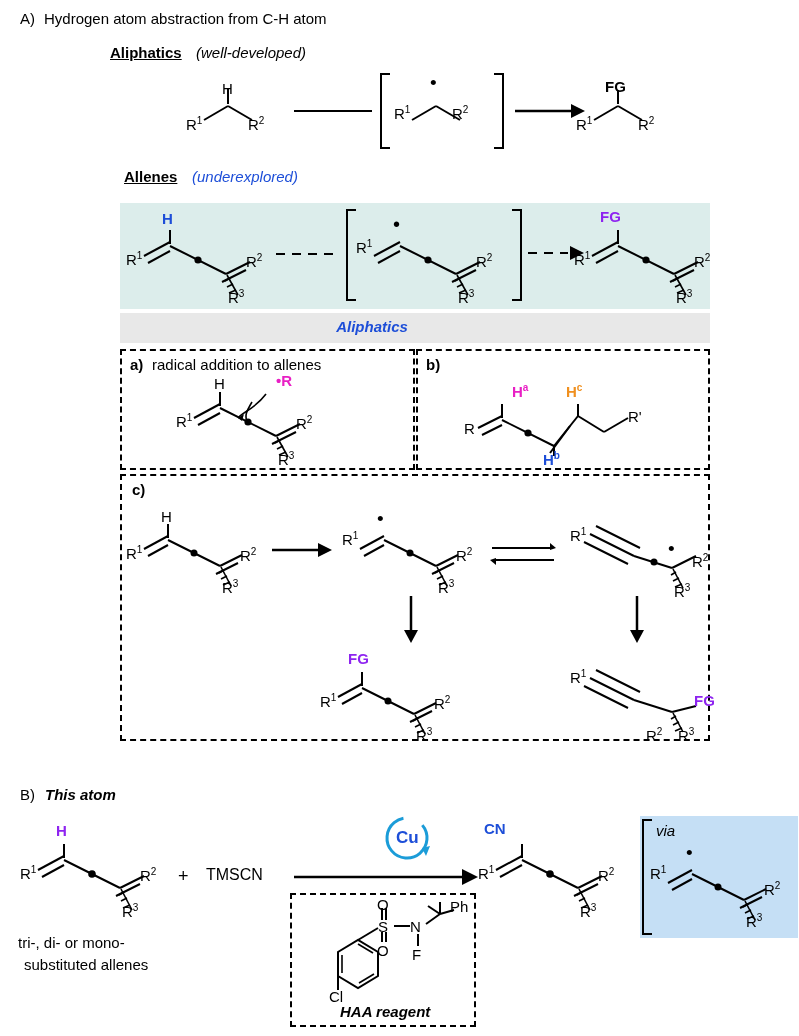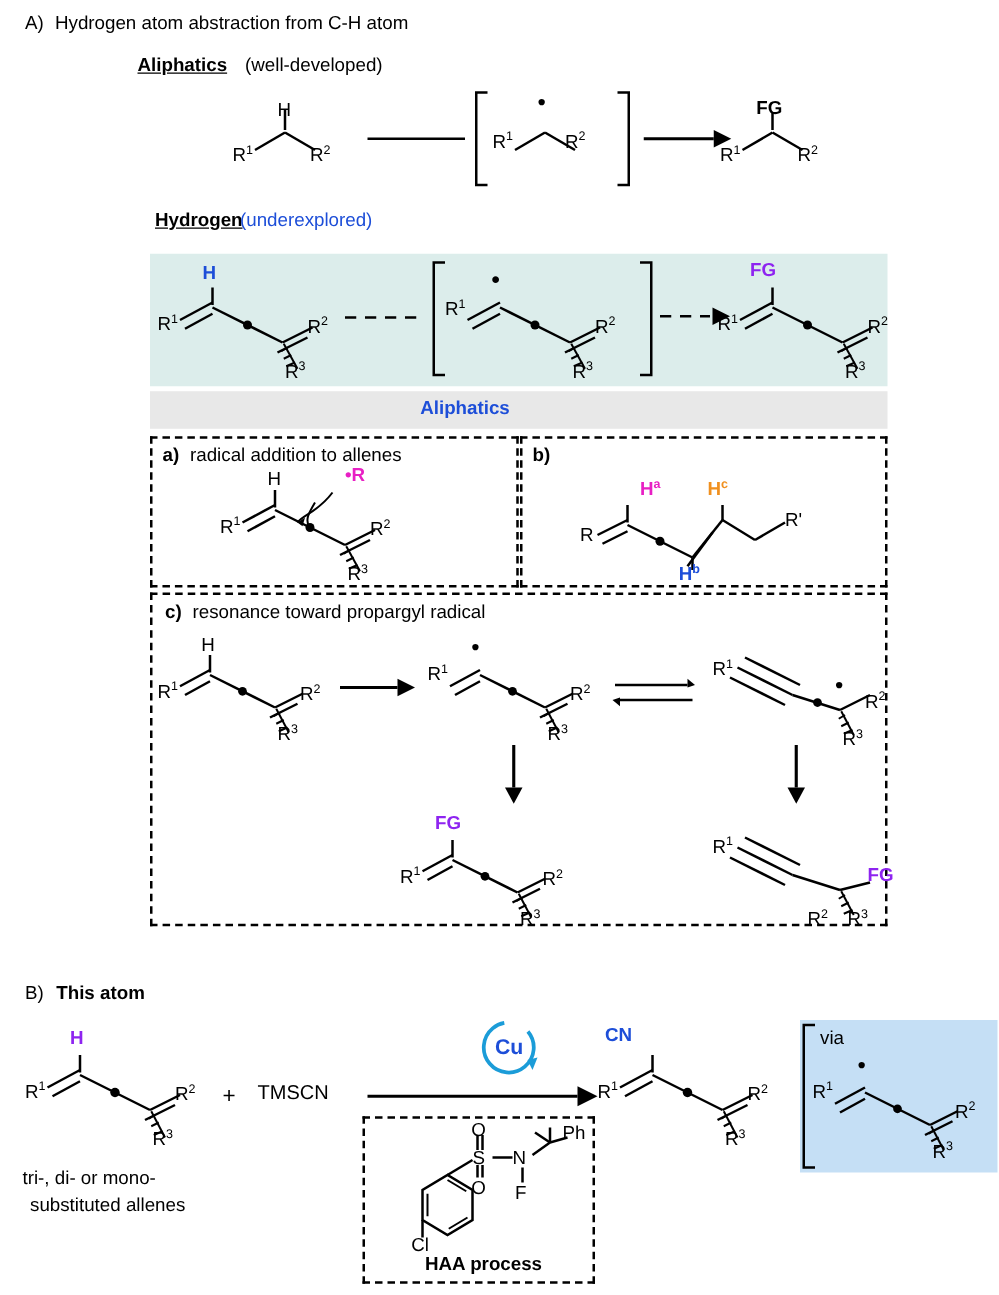--- a/index.html
+++ b/index.html
@@ -12,21 +12,21 @@
     position: relative;
     width: 799px;
     height: 1036px;
     background: #ffffff;
     overflow: hidden;
   }
   .abs { position: absolute; }
   .txt { font-size: 15px; color: #000; white-space: nowrap; }
   .sup { font-size: 10px; vertical-align: super; }
   .bold { font-weight: bold; text-align: right; }
-  .ital { }
+  .ital { font-style: italic; }
   .underline { text-decoration: underline; }
   .blue { color: #1d4ed8; }
   .purple { color: #8e24f0; }
   .magenta { color: #e81fc4; }
   .orange { color: #f0901f; }
   .cyan-band { background: #dcedeb; }
   .gray-band { background: #e8e8e8; }
   .lightblue-band { background: #c5dff5; }
   .dashbox { border: 2.5px dashed #000; background: transparent; }
   .solidline { background: #000; }
@@ -94,21 +94,21 @@
     <line x1="38" y1="24" x2="14" y2="38" stroke="#000" stroke-width="2"></line>
     <line x1="38" y1="24" x2="62" y2="38" stroke="#000" stroke-width="2"></line>
   </svg>
   <div class="abs txt" style="left:576px; top:115px;">
     <span>R</span><span class="sup">1</span>
   </div>
   <div class="abs txt" style="left:638px; top:115px;">
     <span>R</span><span class="sup">2</span>
   </div>
 
-  <div class="abs txt bold underline" style="left:124px; top:168px;">Hydrogen</div>
+  <div class="abs txt bold underline" style="left:124px; top:168px;">Allenes</div>
   <div class="abs txt ital blue" style="left:192px; top:168px;">(underexplored)</div>
 
   <svg class="abs" style="left:130px; top:222px;" width="130" height="80">
 
     <line x1="40" y1="20" x2="14" y2="34" stroke="#000" stroke-width="2"></line>
     <line x1="40" y1="29" x2="18" y2="41" stroke="#000" stroke-width="2"></line>
 
     <line x1="40" y1="24" x2="96" y2="52" stroke="#000" stroke-width="2"></line>
 
     <circle cx="68" cy="38" r="3.6" fill="#000"></circle>
@@ -265,21 +265,20 @@
   <div class="abs txt bold orange" style="left:566px; top:382px;">
     <span>H</span><span class="sup">c</span>
   </div>
   <div class="abs txt" style="left:464px; top:420px;">R</div>
   <div class="abs txt" style="left:628px; top:408px;">
     <span>R'</span>
   </div>
 
   <div class="abs dashbox" style="left:120px; top:474px; width:590px; height:267px;"></div>
   <div class="abs txt bold" style="left:132px; top:481px;">c)</div>
-  <div class="abs txt" style="left:154px; top:481px;">resonance toward propargyl radical</div>
 
   <svg class="abs" style="left:132px; top:518px;" width="130" height="80">
     <line x1="36" y1="18" x2="12" y2="31" stroke="#000" stroke-width="2"></line>
     <line x1="36" y1="27" x2="16" y2="38" stroke="#000" stroke-width="2"></line>
     <line x1="36" y1="22" x2="88" y2="48" stroke="#000" stroke-width="2"></line>
     <circle cx="62" cy="35" r="3.5" fill="#000"></circle>
     <line x1="88" y1="48" x2="110" y2="37" stroke="#000" stroke-width="2"></line>
     <line x1="84" y1="56" x2="106" y2="45" stroke="#000" stroke-width="2"></line>
     <line x1="89" y1="49" x2="99" y2="68" stroke="#000" stroke-width="1.6"></line>
     <line x1="92" y1="52" x2="87" y2="55" stroke="#000" stroke-width="1.6"></line>
@@ -488,21 +487,21 @@
 
     <line x1="38" y1="76" x2="38" y2="90" stroke="#000" stroke-width="2"></line>
   </svg>
   <div class="abs txt" style="left:377px; top:896px;">O</div>
   <div class="abs txt" style="left:378px; top:918px;">S</div>
   <div class="abs txt" style="left:377px; top:942px;">O</div>
   <div class="abs txt" style="left:410px; top:918px;">N</div>
   <div class="abs txt" style="left:412px; top:946px;">F</div>
   <div class="abs txt" style="left:450px; top:898px;">Ph</div>
   <div class="abs txt" style="left:329px; top:988px;">Cl</div>
-  <div class="abs txt bold ital" style="left:340px; top:1003px;">HAA process</div>
+  <div class="abs txt bold ital" style="left:340px; top:1003px;">HAA reagent</div>
 
   <svg class="abs" style="left:482px; top:836px;" width="140" height="86">
     <line x1="40" y1="20" x2="14" y2="34" stroke="#000" stroke-width="2"></line>
     <line x1="40" y1="29" x2="18" y2="41" stroke="#000" stroke-width="2"></line>
     <line x1="40" y1="24" x2="96" y2="52" stroke="#000" stroke-width="2"></line>
     <circle cx="68" cy="38" r="3.8" fill="#000"></circle>
     <line x1="96" y1="52" x2="120" y2="40" stroke="#000" stroke-width="2"></line>
     <line x1="92" y1="60" x2="116" y2="48" stroke="#000" stroke-width="2"></line>
     <line x1="97" y1="53" x2="108" y2="74" stroke="#000" stroke-width="1.6"></line>
     <line x1="100" y1="56" x2="95" y2="59" stroke="#000" stroke-width="1.6"></line>

